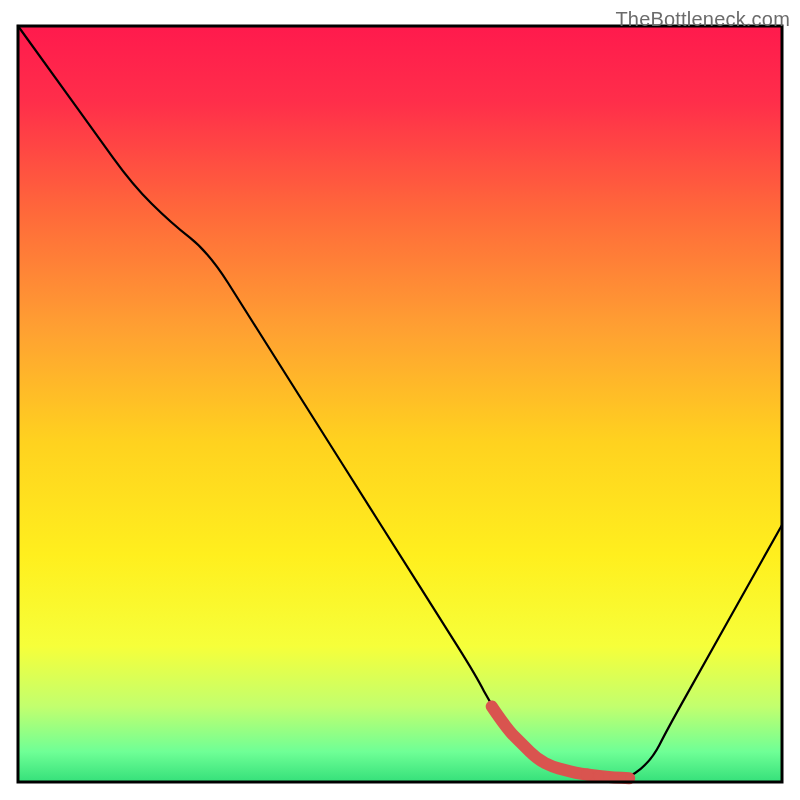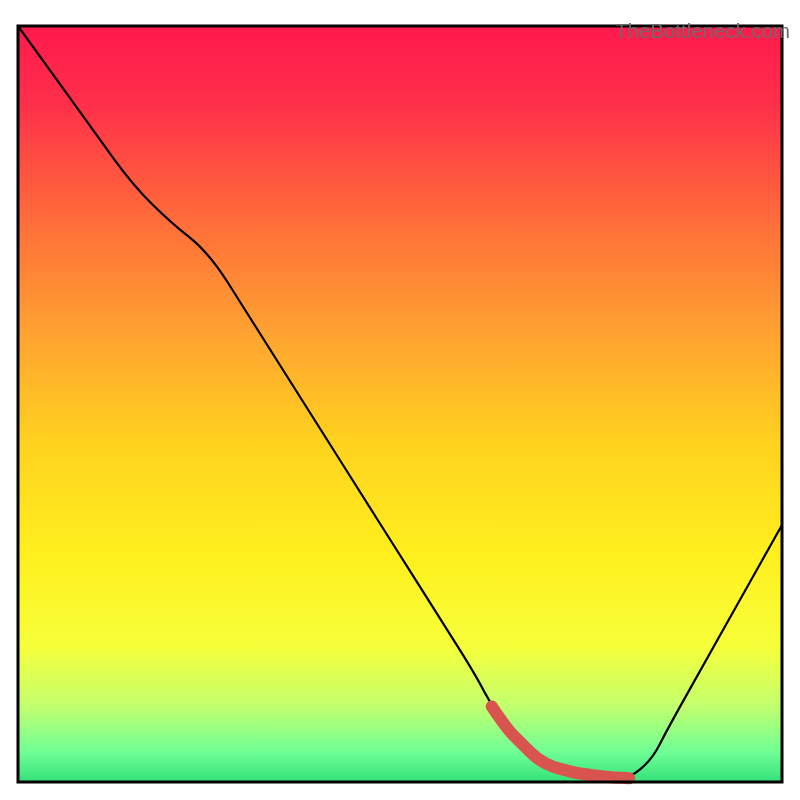--- a/index.html
+++ b/index.html
@@ -11,21 +11,21 @@
     font-family: Arial, Helvetica, sans-serif;
     overflow: hidden;
   }
   .chart-container {
     position: relative;
     width: 800px;
     height: 800px;
   }
   .watermark {
     position: absolute;
-    top: 20px;
+    top: 8px;
     right: 10px;
     font-size: 20px;
     color: #6b6b6b;
     font-weight: 500;
     letter-spacing: 0.2px;
     z-index: 5;
   }
   svg {
     display: block;
   }

